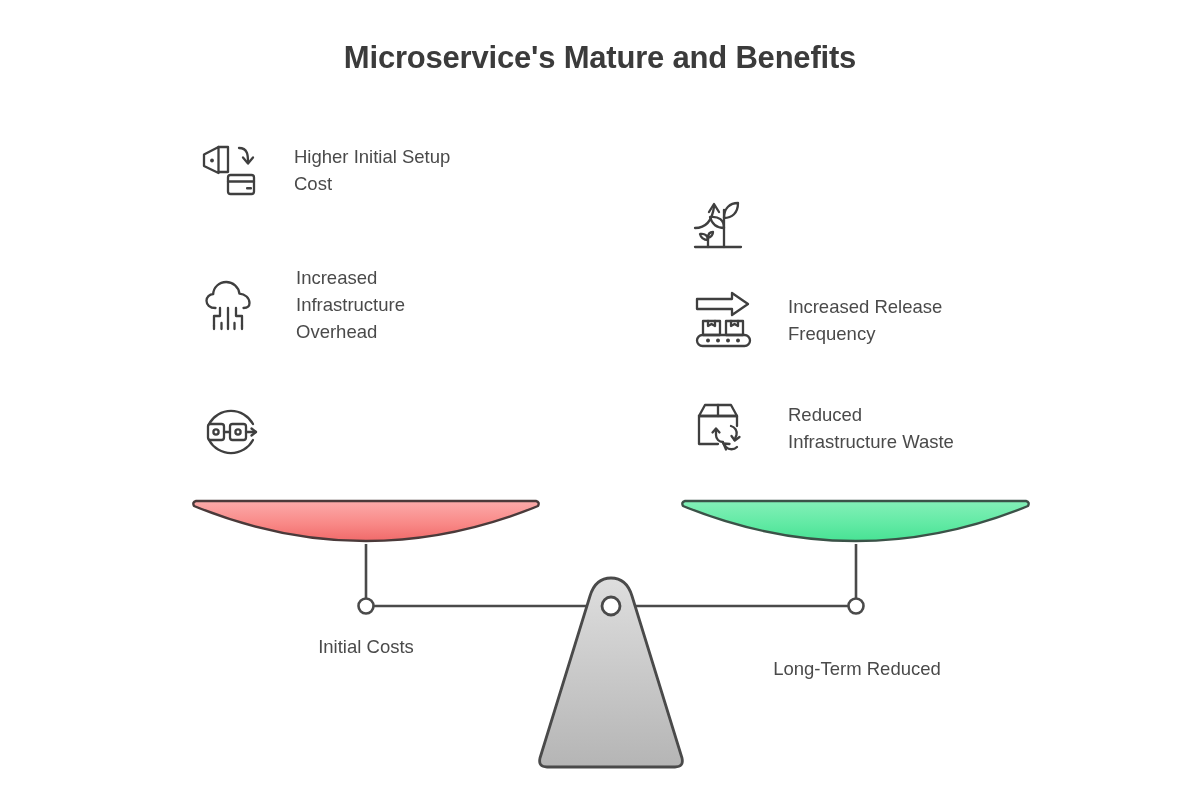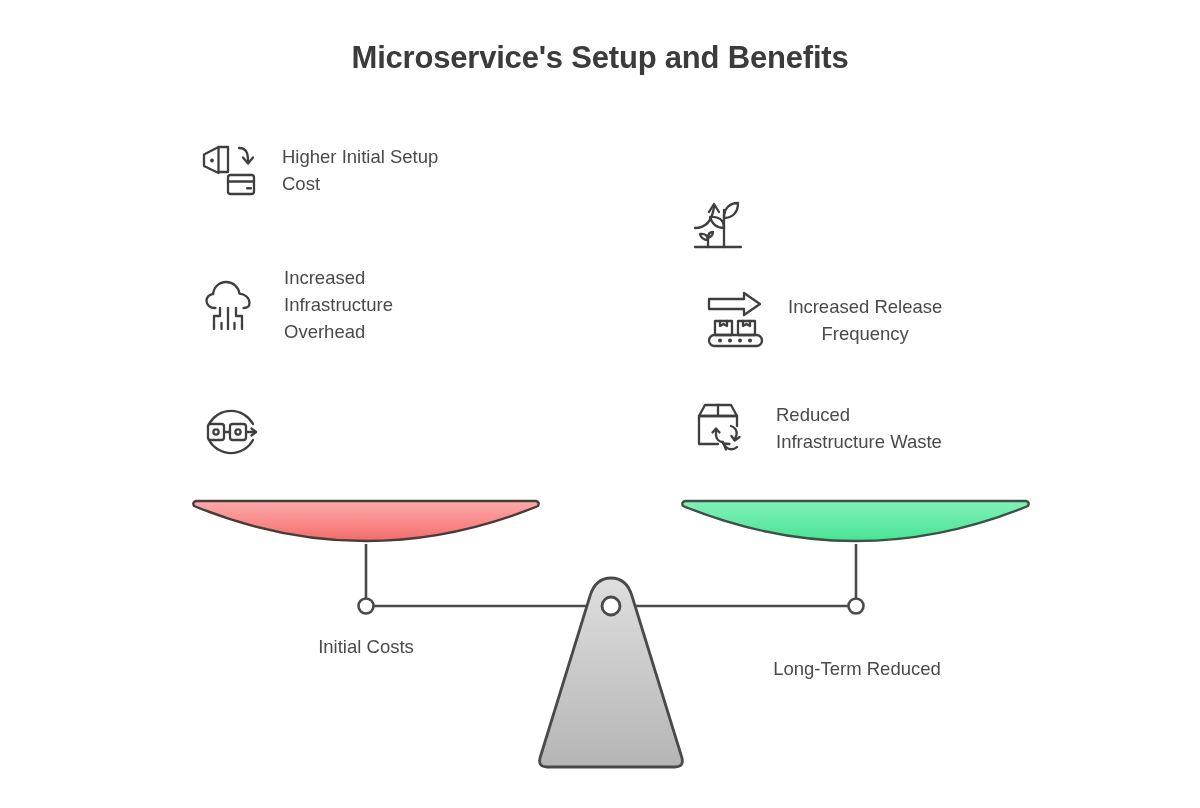--- a/index.html
+++ b/index.html
@@ -33,20 +33,21 @@
   .column {
     position: absolute;
   }
   #costs-column { left: 196px; top: 136px; width: 320px; }
   #benefits-column { left: 688px; top: 190px; width: 330px; }
 
   .feature-item {
     display: flex;
     align-items: center;
     position: absolute;
+    gap: 12px;
   }
   .feature-icon {
     width: 68px;
     height: 68px;
     flex: 0 0 68px;
     display: block;
   }
   .feature-icon svg { display: block; width: 68px; height: 68px; }
   .feature-label {
     font-size: 18.5px;
@@ -56,21 +57,21 @@
     white-space: pre-line;
   }
 
   
   #cost-item-0 { left: 0px;  top: 0px;   width: 320px; }
   #cost-item-1 { left: 2px;  top: 128px; width: 320px; }
   #cost-item-2 { left: 2px;  top: 262px; width: 320px; }
 
   
   #benefit-item-0 { left: 0px; top: 0px;   width: 340px; }
-  #benefit-item-1 { left: 14px; top: 96px;  width: 340px; text-align: center; }
+  #benefit-item-1 { left: 2px; top: 96px;  width: 340px; }
   #benefit-item-2 { left: 2px; top: 204px; width: 340px; }
 
   
   #balance-scale {
     position: absolute;
     left: 0;
     top: 480px;
     width: 1200px;
     height: 300px;
   }
@@ -82,21 +83,21 @@
     font-size: 18.5px;
     color: #4a4a4a;
     text-align: center;
   }
   #caption-left  { left: 246px; top: 636px; width: 240px; }
   #caption-right { left: 737px; top: 658px; width: 240px; }
 </style>
 </head>
 <body>
 
-<div id="page-title">Microservice's Setup and Benefits</div>
+<div id="page-title">Microservice's Mature and Benefits</div>
 
 <div class="column" id="costs-column">
 
   <div class="feature-item" id="cost-item-0">
     <span class="feature-icon">
       <svg viewBox="0 0 68 68" fill="none" stroke="#3f3f3f" stroke-width="2.3" stroke-linecap="round" stroke-linejoin="round">
         <path d="M8 18.5 L22.5 11 L22.5 37 L8 30 Z"></path>
         <path d="M22.5 11 L32 11 L32 36 L22.5 36"></path>
         <circle cx="16" cy="24.5" r="1.9" fill="#3f3f3f" stroke="none"></circle>
         <path d="M43 12 C52 12 52 20 52 26"></path>

